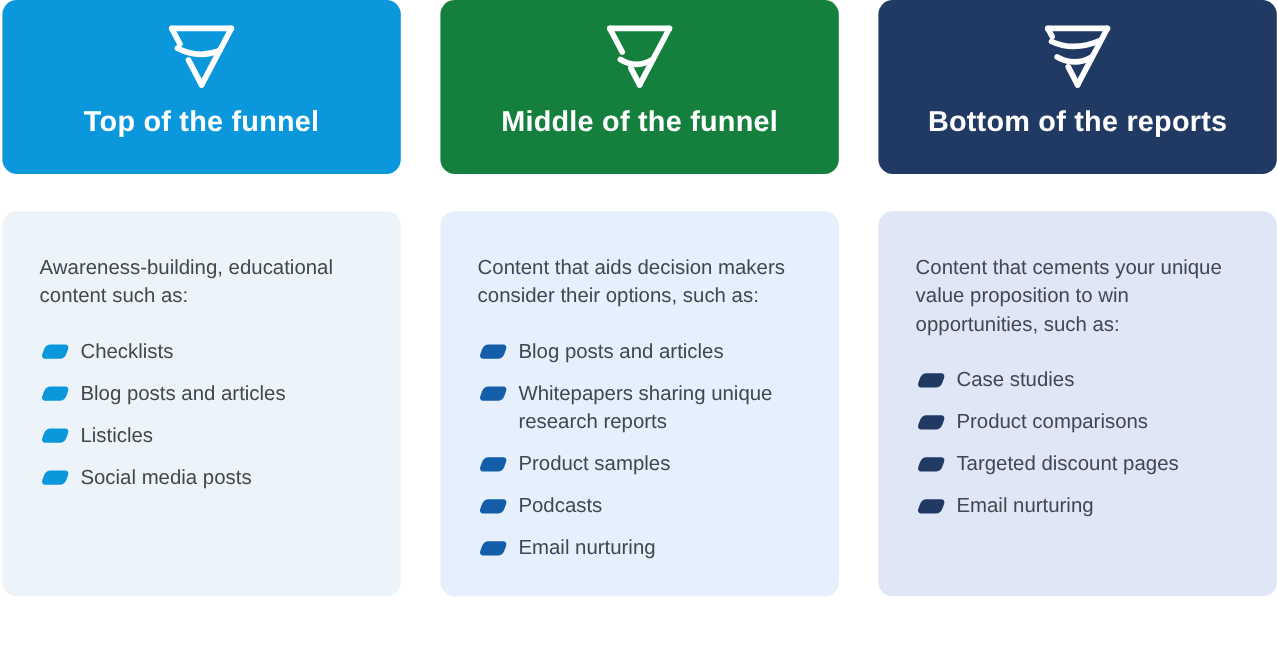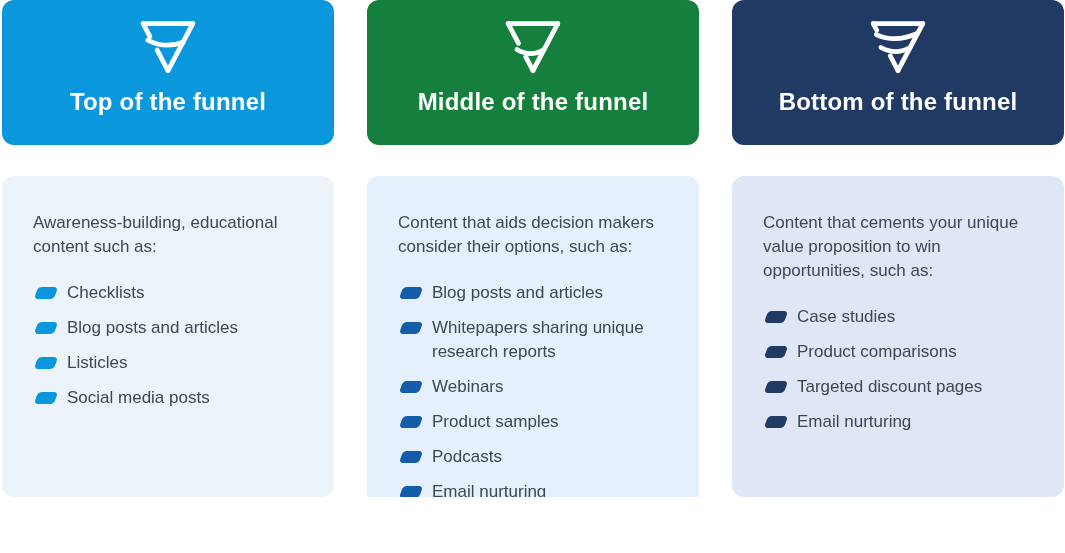--- a/index.html
+++ b/index.html
@@ -149,24 +149,20 @@
         <li>
           <span class="bullet" style="background-color: rgb(19, 93, 169);"></span>
           <span class="li-text">Blog posts and articles</span>
         </li>
         <li>
           <span class="bullet" style="background-color: rgb(19, 93, 169);"></span>
           <span class="li-text">Whitepapers sharing unique research reports</span>
         </li>
         <li>
           <span class="bullet" style="background-color: rgb(19, 93, 169);"></span>
-          <span class="li-text">Webinars</span>
-        </li>
-        <li>
-          <span class="bullet" style="background-color: rgb(19, 93, 169);"></span>
           <span class="li-text">Product samples</span>
         </li>
         <li>
           <span class="bullet" style="background-color: rgb(19, 93, 169);"></span>
           <span class="li-text">Podcasts</span>
         </li>
         <li>
           <span class="bullet" style="background-color: rgb(19, 93, 169);"></span>
           <span class="li-text">Email nurturing</span>
         </li>
@@ -179,21 +175,21 @@
       <span class="icon-wrap">
         <svg width="62" height="58" viewBox="0 0 60 56" fill="none" stroke="#ffffff" stroke-width="4.6" stroke-linecap="round">
           <path d="M6 4.5 H54"></path>
           <path d="M54 4.5 L30 50"></path>
           <path d="M6 4.5 L9.5 11"></path>
           <path d="M9 15 Q27 23.5 48.5 14"></path>
           <path d="M13.5 27.5 Q28 35.5 41.5 27.5"></path>
           <path d="M30 50 L22.5 35.5"></path>
         </svg>
       </span>
-      <h2 class="header-title">Bottom of the funnel</h2>
+      <h2 class="header-title">Bottom of the reports</h2>
     </header>
     <div class="body-card" style="background-color: rgb(223, 230, 245);">
       <p class="intro-text">Content that cements your unique value proposition to win opportunities, such as:</p>
       <ul class="content-list">
         <li>
           <span class="bullet" style="background-color: rgb(33, 58, 100);"></span>
           <span class="li-text">Case studies</span>
         </li>
         <li>
           <span class="bullet" style="background-color: rgb(33, 58, 100);"></span>

